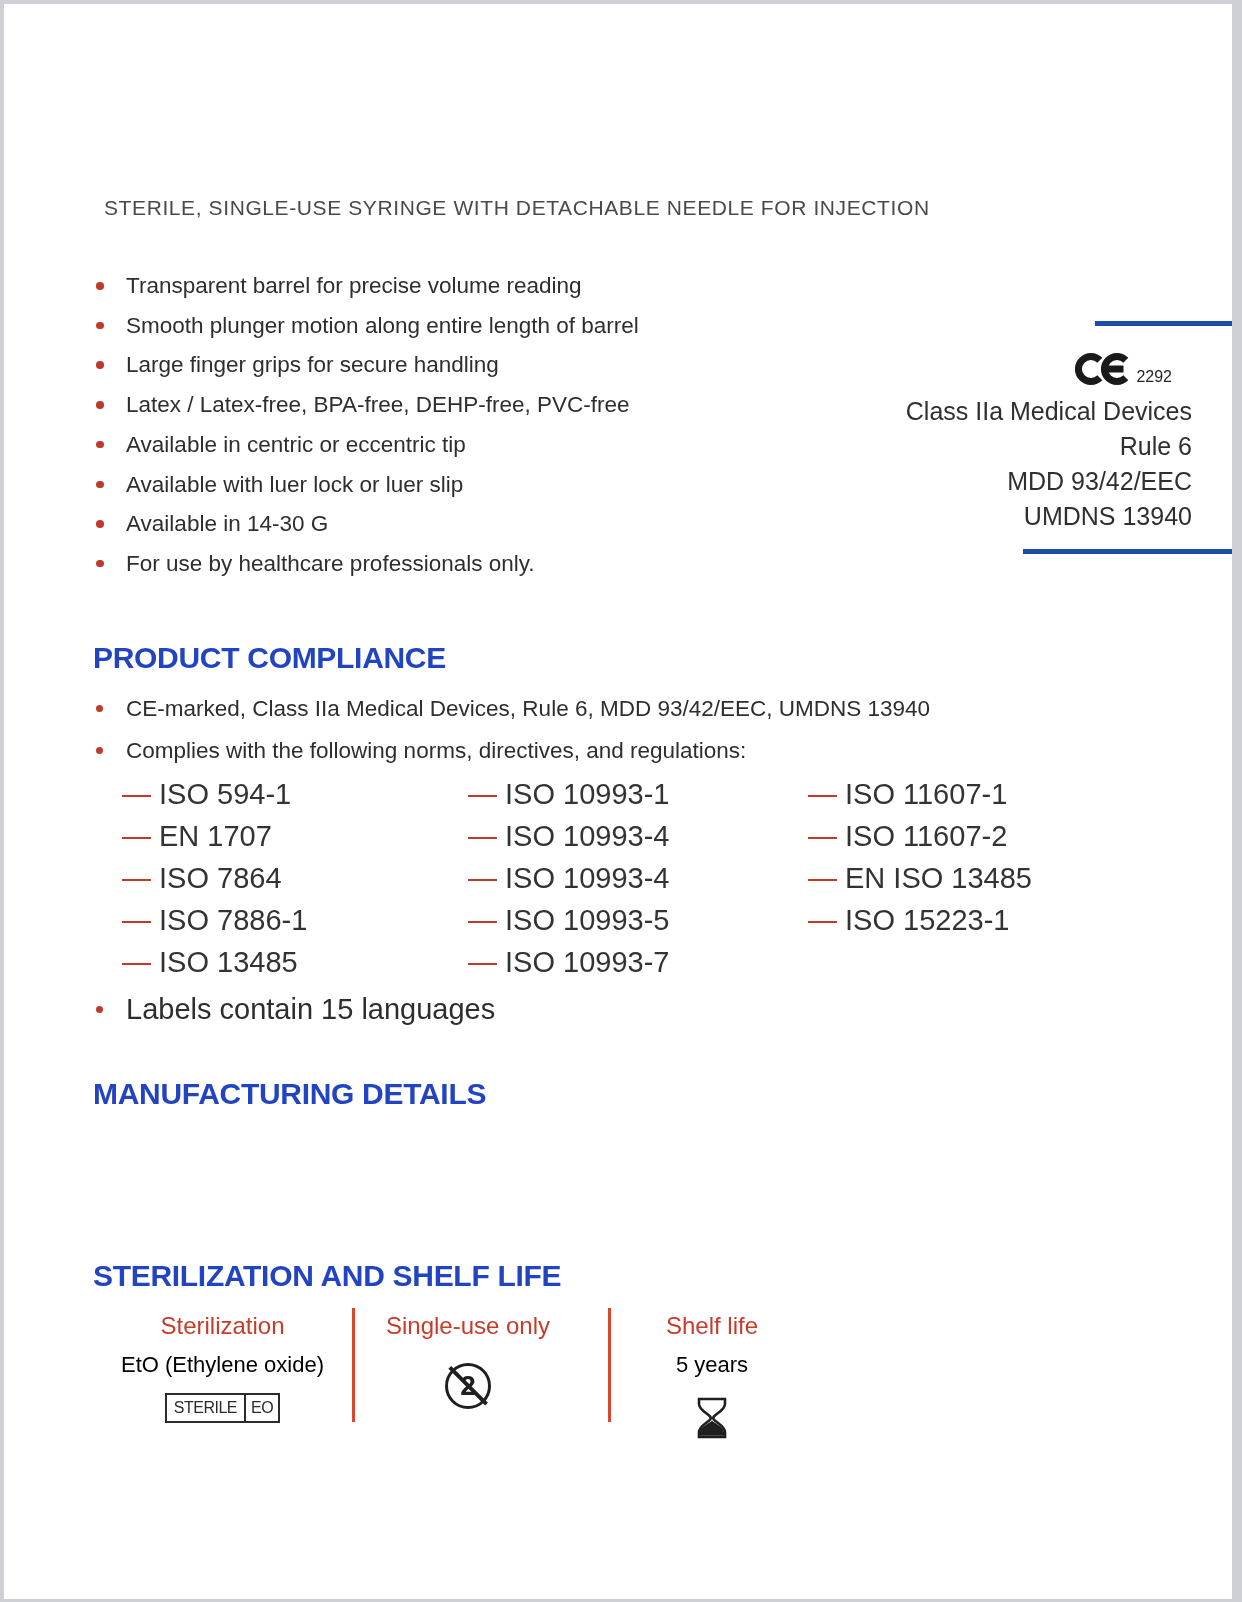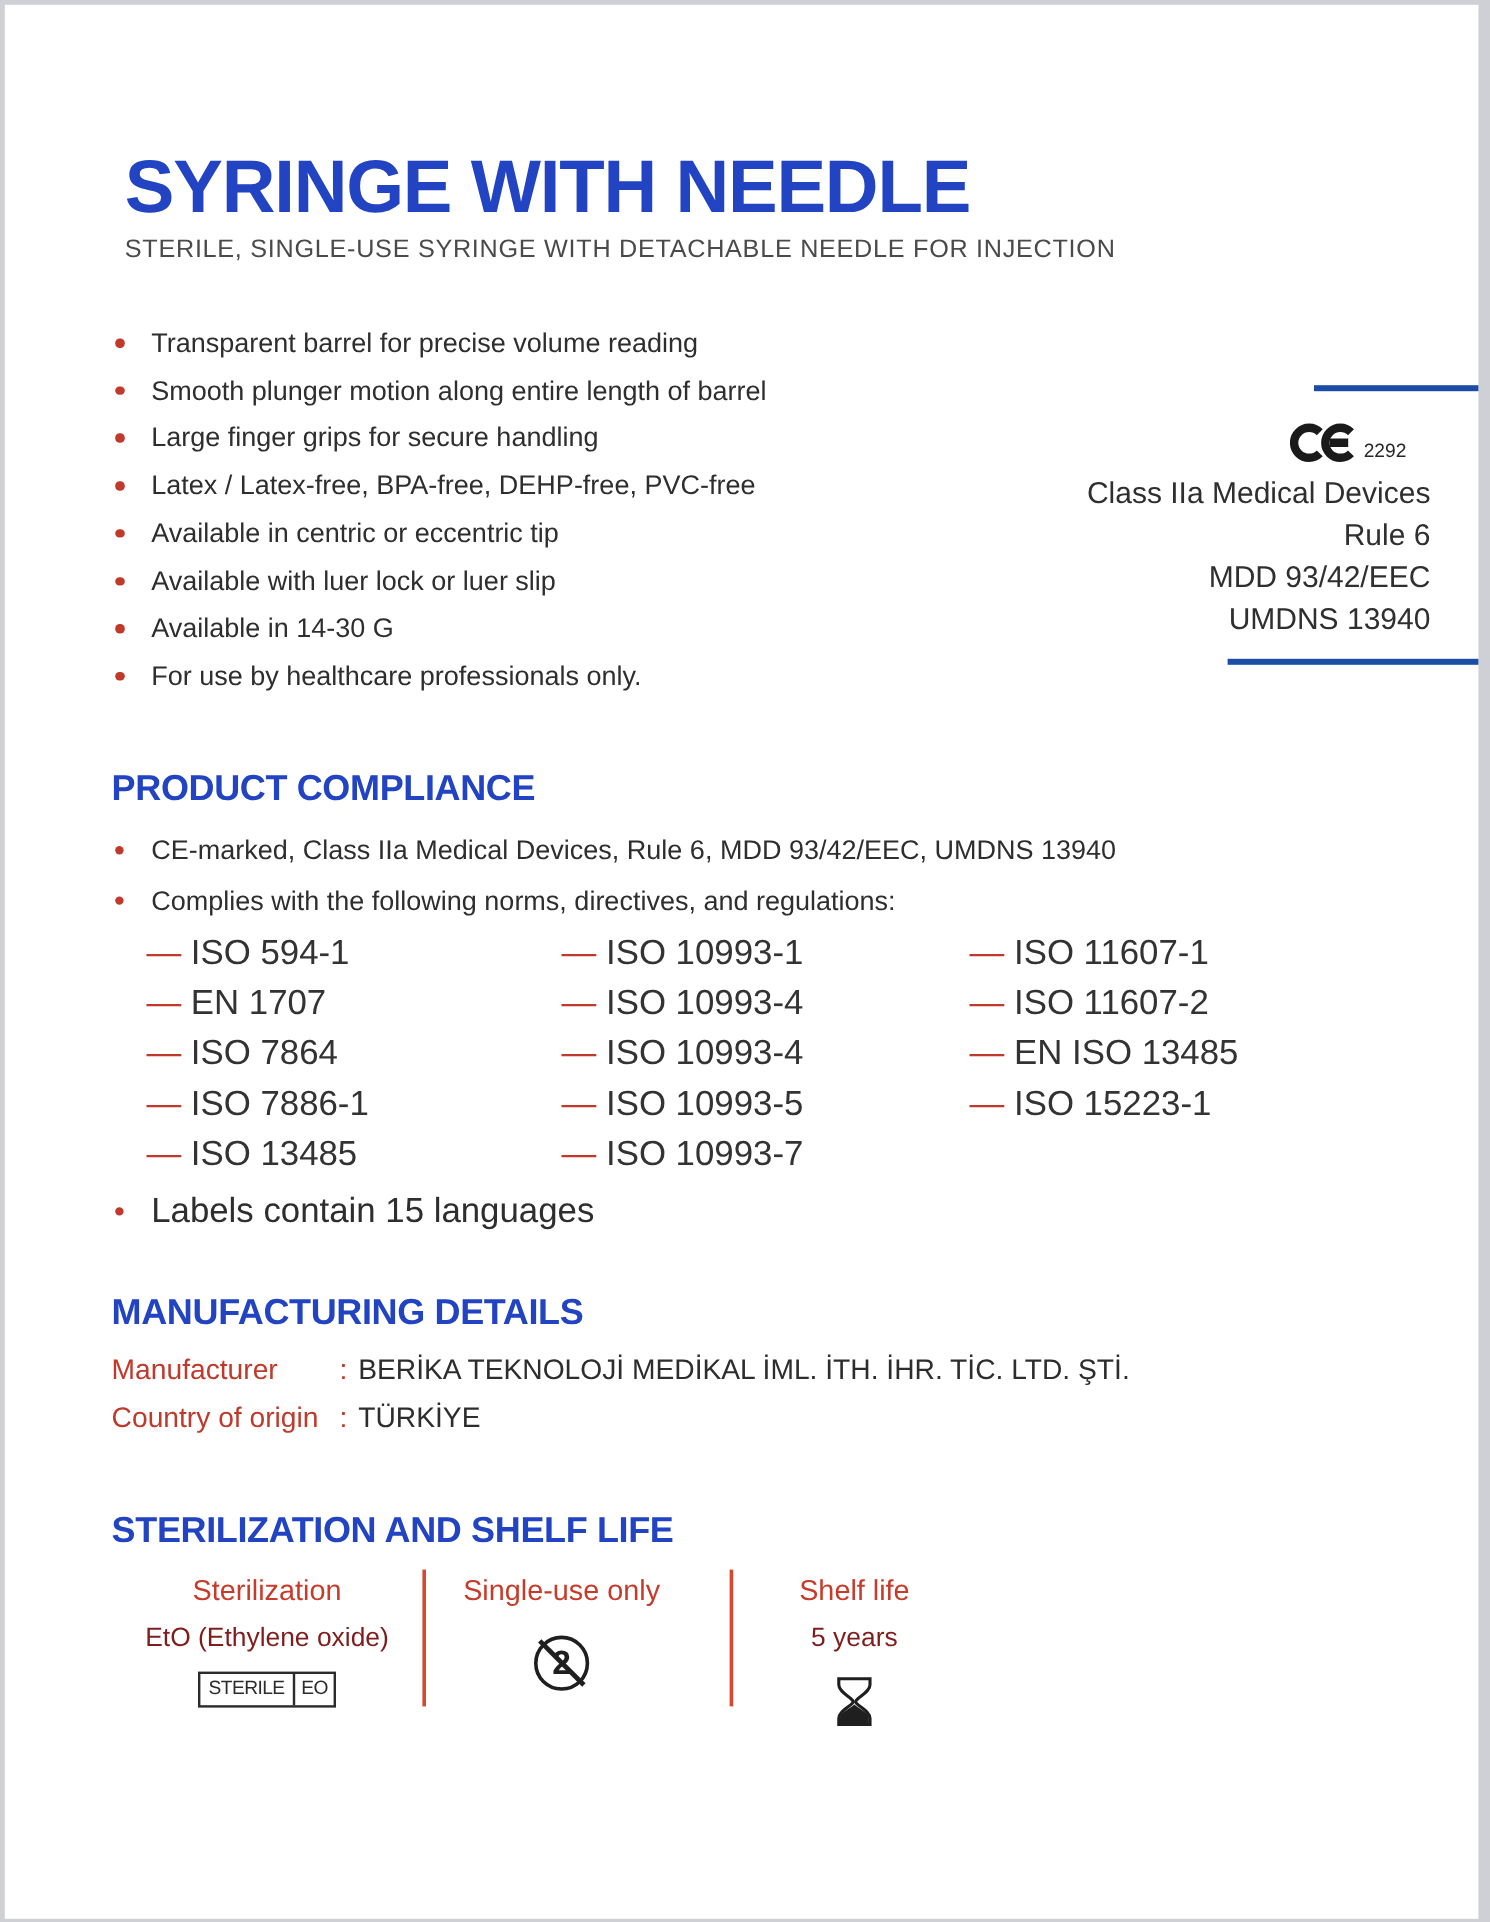--- a/index.html
+++ b/index.html
@@ -51,21 +51,21 @@
   .mfg-row{line-height:40px;font-size:23.5px;white-space:nowrap;}
   .mfg-label{display:inline-block;width:190px;color:#c0392b;}
   .mfg-sep{color:#c0392b;margin-right:9px;}
   .mfg-value{color:#2d2d2d;}
 
   
   .ster-cols{position:absolute;top:1300px;left:89px;width:771px;display:flex;}
   .ster-col{text-align:center;display:flex;flex-direction:column;align-items:center;}
   .ster-col.w1{width:259px;} .ster-col.w2{width:232px;} .ster-col.w3{width:256px;}
   .ster-title{margin-top:6px;font-size:24px;line-height:32px;color:#c73b2a;white-space:nowrap;}
-  .ster-detail{margin-top:8px;font-size:22px;line-height:30px;color:#7f1d1d;white-space:nowrap;}
+  .ster-detail{margin-top:8px;font-size:22px;line-height:30px;color:#000000;white-space:nowrap;}
   .v-divider{position:absolute;top:4px;width:3px;height:114px;background:#d9472f;}
   .vd1{left:259px;} .vd2{left:515px;}
 
   .sterile-box{margin-top:13px;display:flex;align-items:flex-start;border:2px solid #2b2b2b;color:#2b2b2b;
     font-size:16px;line-height:26px;letter-spacing:-0.5px;}
   .sterile-box .cell-a{padding:0 7px;}
   .sterile-box .cell-b{padding:0 5px;border-left:2px solid #2b2b2b;}
 
   .no-reuse{position:relative;margin-top:21px;width:46px;height:46px;border:3.5px solid #1f1f1f;border-radius:50%;box-sizing:border-box;}
   .no-reuse .digit{position:absolute;left:0;right:0;top:4px;font-size:28px;font-weight:bold;color:#1f1f1f;text-align:center;line-height:32px;}
@@ -73,21 +73,20 @@
     transform:translate(-50%,-50%) rotate(-45deg);}
 
   .hourglass{margin-top:17px;}
 </style>
 </head>
 <body>
 
 <div class="screen">
   <div class="page">
 
-    <div class="doc-title">SYRINGE WITH NEEDLE</div>
     <div class="doc-subtitle">STERILE, SINGLE-USE SYRINGE WITH DETACHABLE NEEDLE FOR INJECTION</div>
 
     <ul class="features">
       <li><span class="dot"></span><span>Transparent barrel for precise volume reading</span></li>
       <li><span class="dot"></span><span>Smooth plunger motion along entire length of barrel</span></li>
       <li><span class="dot"></span><span>Large finger grips for secure handling</span></li>
       <li><span class="dot"></span><span>Latex / Latex-free, BPA-free, DEHP-free, PVC-free</span></li>
       <li><span class="dot"></span><span>Available in centric or eccentric tip</span></li>
       <li><span class="dot"></span><span>Available with luer lock or luer slip</span></li>
       <li><span class="dot"></span><span>Available in 14-30 G</span></li>
@@ -136,28 +135,20 @@
       <li><span class="dash">—</span><span>ISO 11607-2</span></li>
       <li><span class="dash">—</span><span>EN ISO 13485</span></li>
       <li><span class="dash">—</span><span>ISO 15223-1</span></li>
     </ul>
 
     <ul class="footer-bullet">
       <li><span class="dot"></span><span>Labels contain 15 languages</span></li>
     </ul>
 
     <div class="sec-heading h-manufacturing">MANUFACTURING DETAILS</div>
-    <div class="mfg-rows">
-      <div class="mfg-row">
-        <span class="mfg-label">Manufacturer</span><span class="mfg-sep">:</span><span class="mfg-value">BERİKA TEKNOLOJİ MEDİKAL İML. İTH. İHR. TİC. LTD. ŞTİ.</span>
-      </div>
-      <div class="mfg-row">
-        <span class="mfg-label">Country of origin</span><span class="mfg-sep">:</span><span class="mfg-value">TÜRKİYE</span>
-      </div>
-    </div>
 
     <div class="sec-heading h-sterilization">STERILIZATION AND SHELF LIFE</div>
     <div class="ster-cols">
       <div class="v-divider vd1"></div>
       <div class="v-divider vd2"></div>
 
       <div class="ster-col w1">
         <div class="ster-title">Sterilization</div>
         <div class="ster-detail">EtO (Ethylene oxide)</div>
         <div class="sterile-box">

